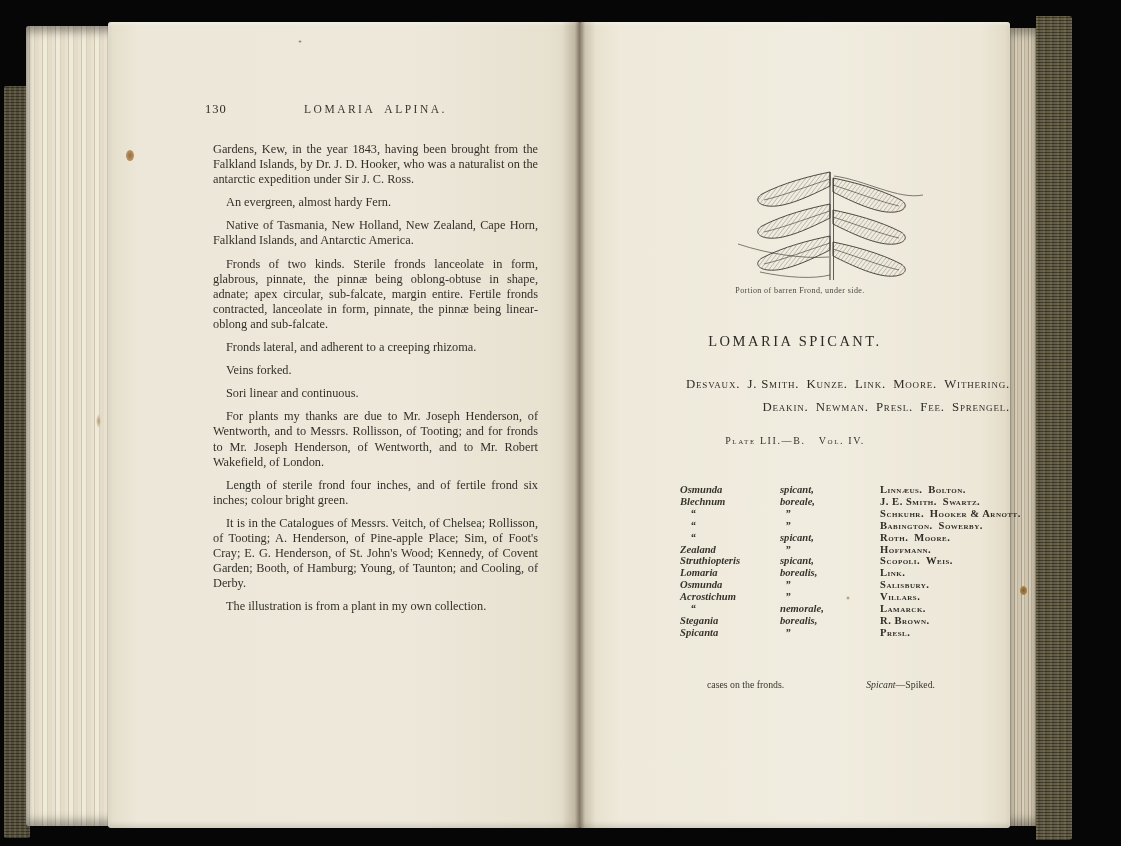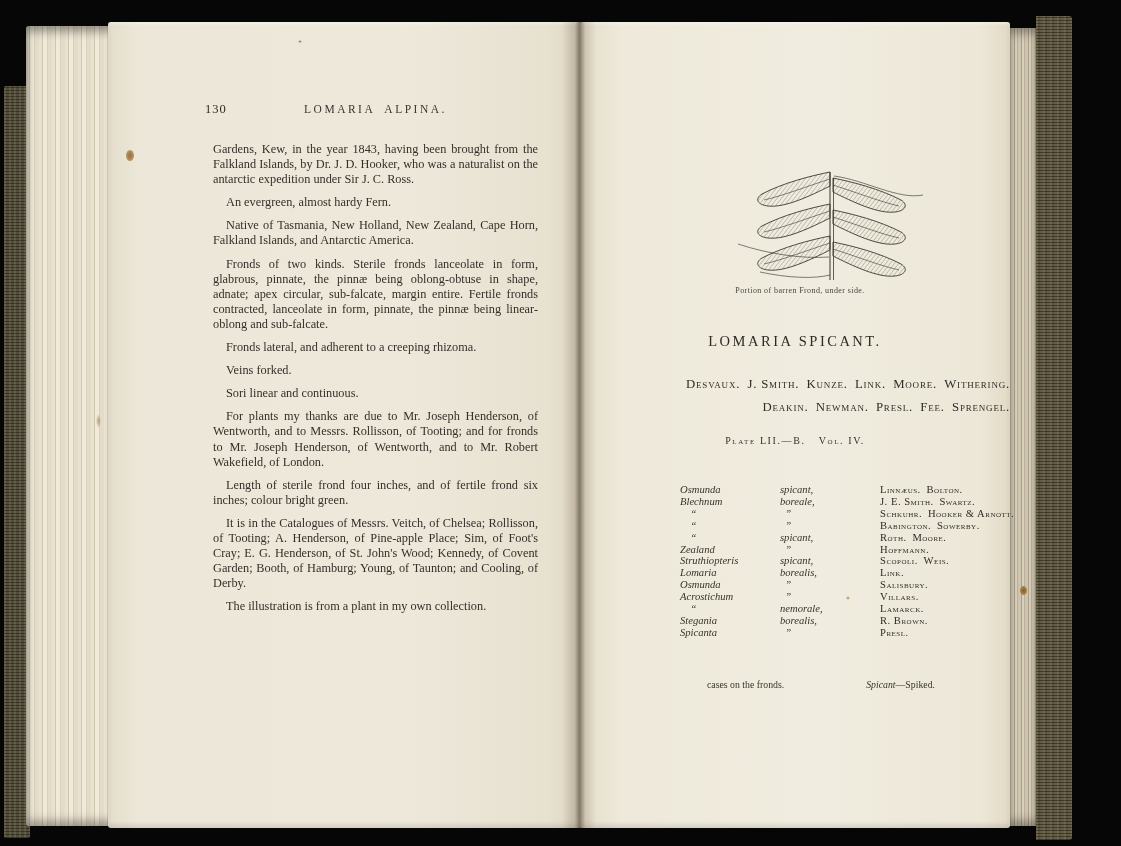--- a/index.html
+++ b/index.html
@@ -79,21 +79,21 @@
   }
   .authorities{
     position:absolute;left:0;top:351px;width:100%;text-align:right;
     font-variant-caps:small-caps;font-size:12.8px;line-height:22.5px;
     letter-spacing:.8px;color:#2f2c27;
   }
   .plate-line{
     position:absolute;left:0;top:413px;width:100%;text-align:center;
     font-variant-caps:small-caps;font-size:10px;letter-spacing:1.6px;color:#35322c;
   }
-  .syn-table{position:absolute;left:100px;top:462px;font-size:10.6px;line-height:11.9px;}
+  .syn-table{position:absolute;left:100px;top:462px;font-size:10.6px;line-height:11.9px;font-weight:bold;}
   .syn-row{white-space:nowrap;}
   .syn-genus,.syn-species{display:inline-block;font-style:italic;color:#36332d;}
   .syn-genus{width:100px;}
   .syn-species{width:100px;}
   .syn-auth{display:inline-block;font-variant-caps:small-caps;letter-spacing:.5px;color:#2f2c27;}
   .footnote{position:absolute;left:57px;top:655px;width:340px;font-size:9.8px;line-height:15px;color:#38352e;}
   .fn-line1{text-align:center;}
   .fn-line2{display:flex;justify-content:space-between;padding:0 42px 0 70px;}
   .it{font-style:italic;}
 </style>

